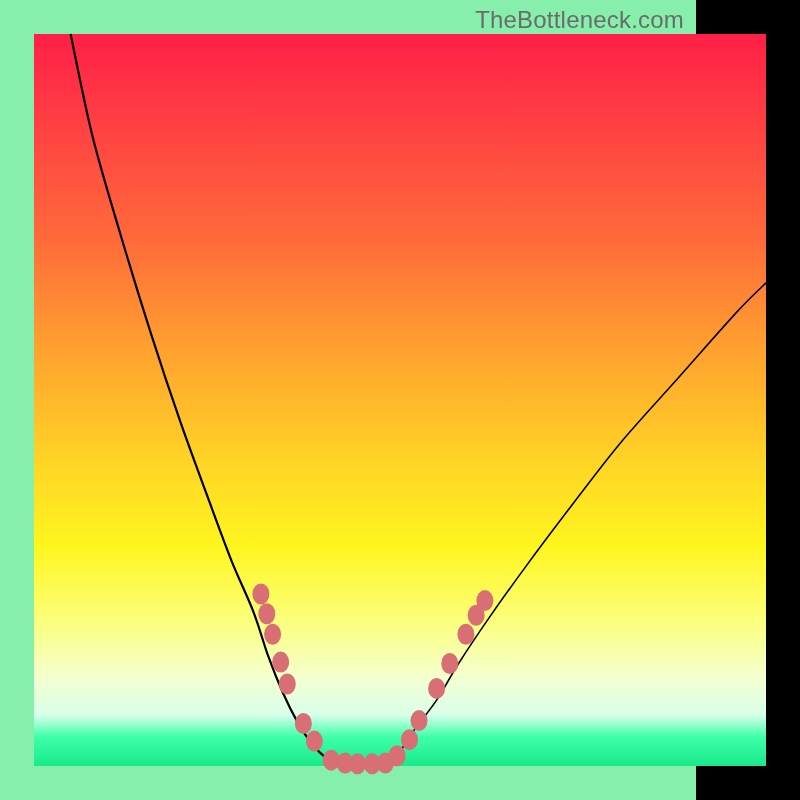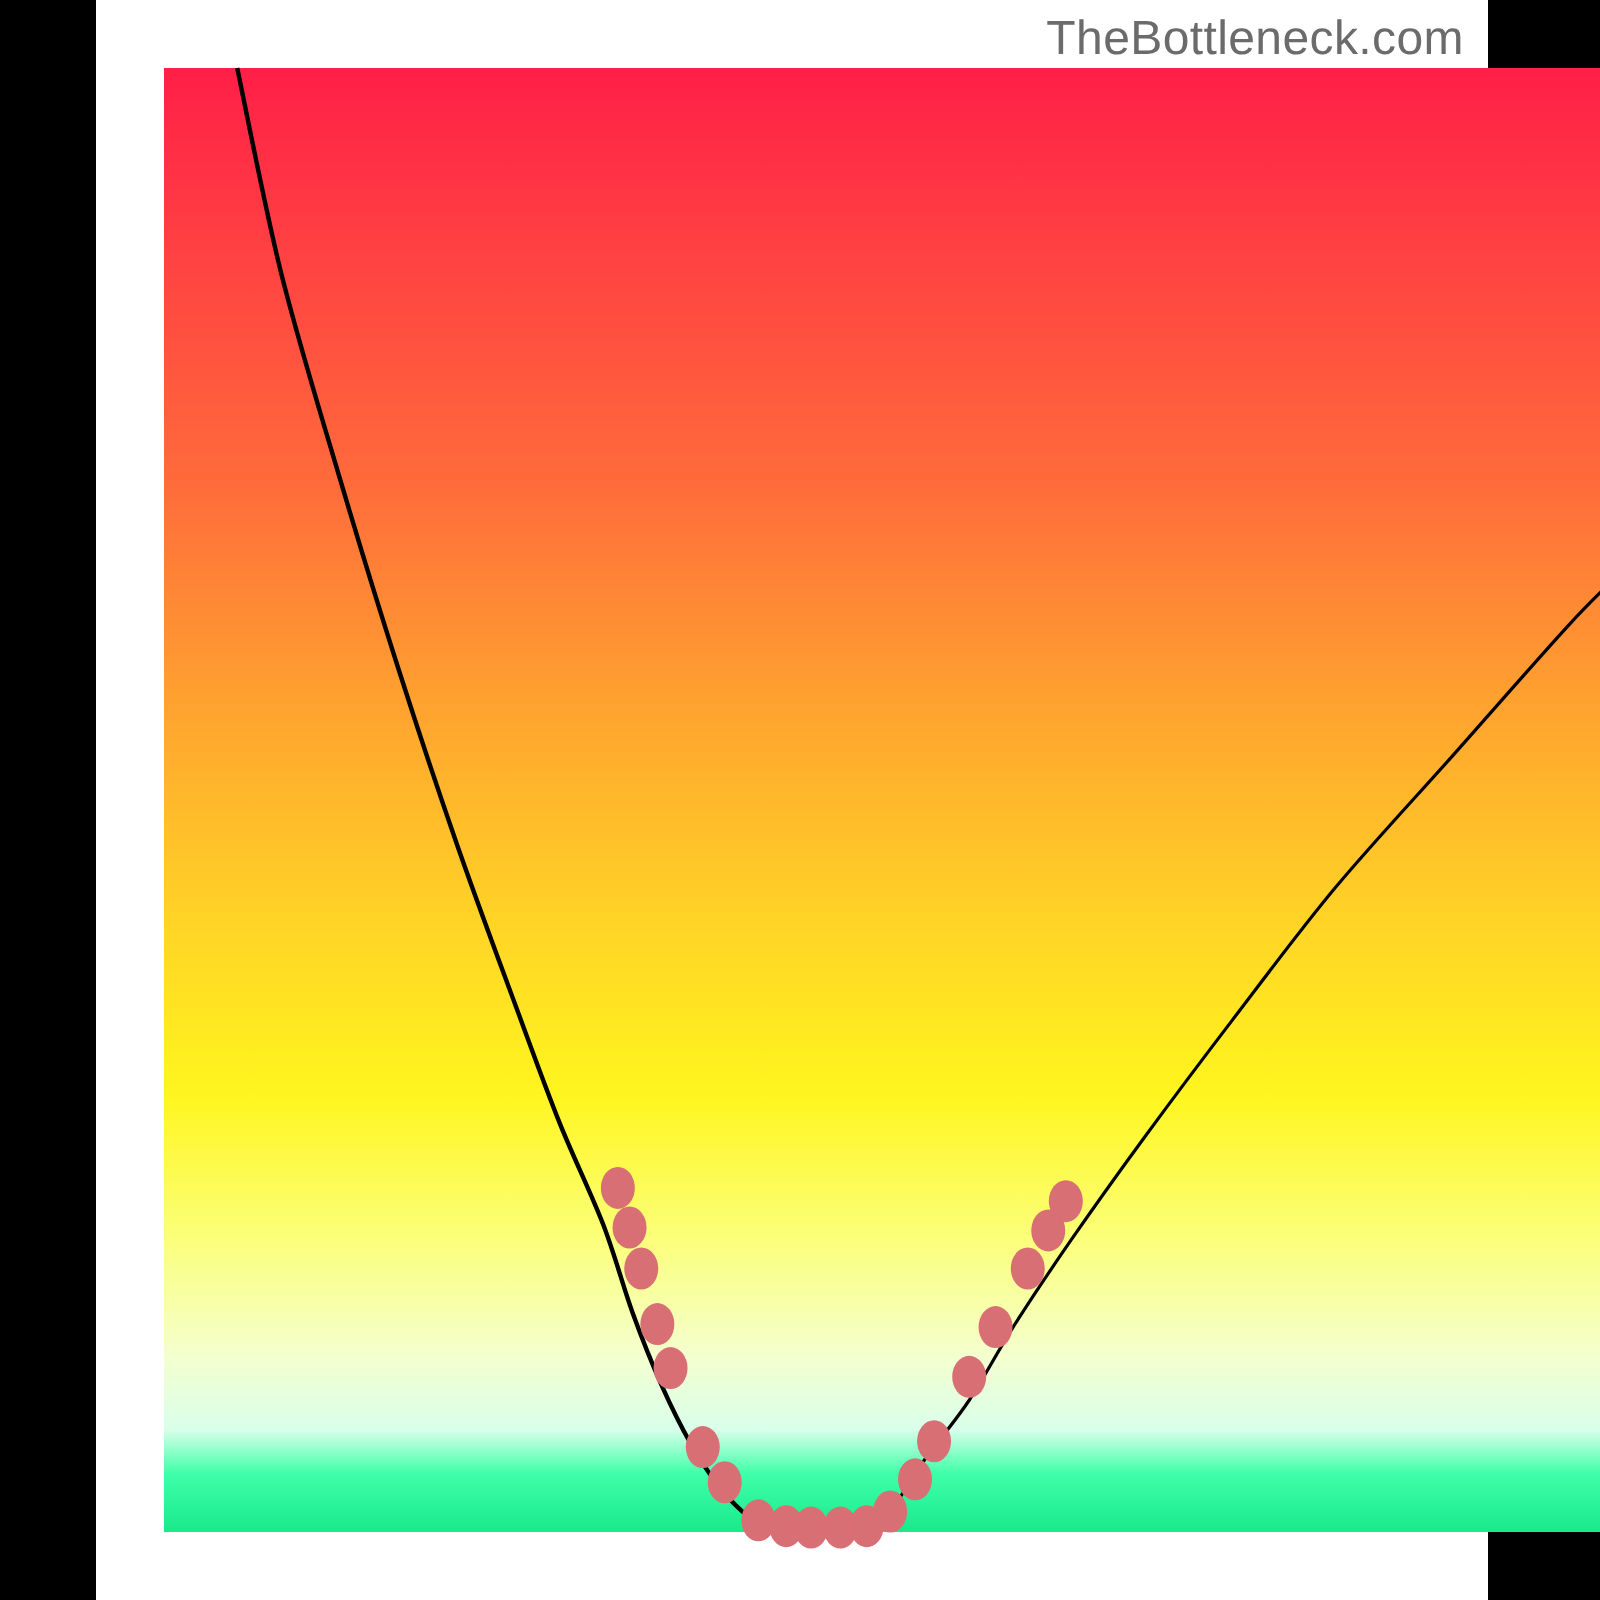--- a/index.html
+++ b/index.html
@@ -8,22 +8,21 @@
     width: 800px;
     height: 800px;
     background: #000000;
     overflow: hidden;
     font-family: Arial, Helvetica, sans-serif;
   }
   #stage {
     position: relative;
     width: 696px;
     height: 800px;
-    background: #ffffff;
-    margin-left: 48px;
+    background: #86efac;
   }
   #plot-area {
     position: absolute;
     left: 34px;
     top: 34px;
     width: 732px;
     height: 732px;
     
     background: linear-gradient(
       to bottom,

